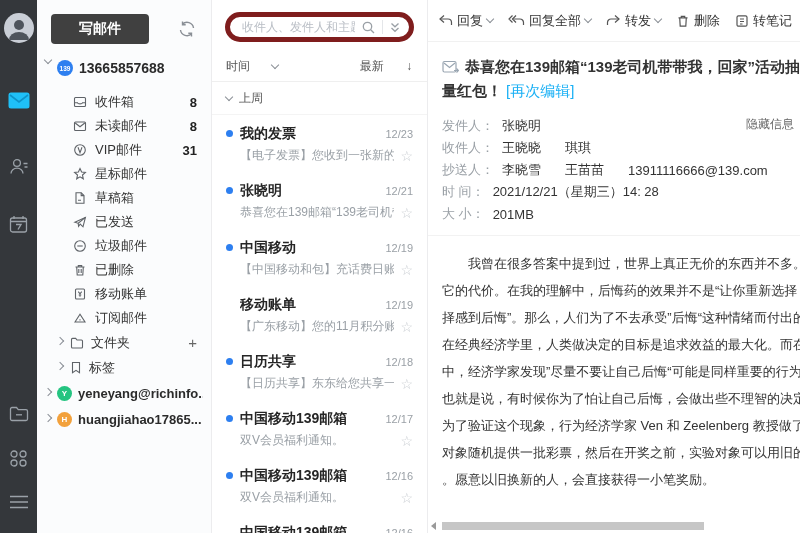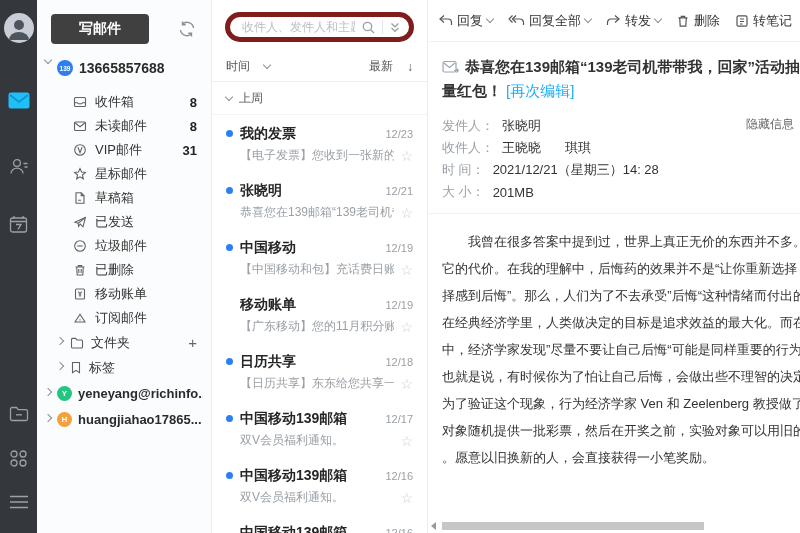--- a/index.html
+++ b/index.html
@@ -40,21 +40,21 @@
   .acct2 .lbl { font-size:13px; font-weight:bold; color:#2b2b2b; white-space:nowrap; overflow:hidden; }
 
   
   .list { width:216px; border-right:1px solid #ececee; flex:none; display:flex; flex-direction:column; overflow:hidden; background:#fff; }
   .search-wrap { padding:12px 13px 10px; }
   .search-box { display:flex; align-items:center; height:30px; border:5px solid #7f1d1d; border-radius:16px; padding:0 8px 0 12px; gap:6px; background:#fff; }
   .search-box input { border:none; outline:none; flex:1; min-width:0; font-size:12px; color:#333; font-family:inherit; background:transparent; }
   .search-box input::placeholder { color:#b9bec5; }
   .s-div { width:1px; height:14px; background:#e4e6e9; }
   .sort-row { display:flex; align-items:center; justify-content:space-between; height:30px; padding:0 14px; border-bottom:1px solid #efefef; font-size:12px; color:#555; }
-  .sort-left,.sort-right { display:flex; align-items:center; gap:14px; cursor:pointer; }
+  .sort-left,.sort-right { display:flex; align-items:center; gap:22px; cursor:pointer;font-family:Liberation Mono, monospace; }
   .group-row { display:flex; align-items:center; gap:7px; height:33px; padding:0 14px; font-size:12px; color:#555; cursor:pointer; border-bottom:1px solid #f4f4f4;text-align:center; }
   .mail-items { flex:1; overflow:hidden; }
   .mail-item { padding:9px 14px 8px; cursor:pointer; }
   .mi-top { display:flex; align-items:center; gap:7px; height:19px; }
   .dot { width:7px; height:7px; border-radius:50%; background:#2d7ff0; flex:none; }
   .mail-item.read .dot { visibility:hidden; }
   .mi-sender { font-size:14px; font-weight:bold; color:#262626; flex:1; white-space:nowrap; overflow:hidden; }
   .mi-date { font-size:11px; color:#9aa0a6; flex:none; }
   .mi-bottom { display:flex; align-items:center; margin-top:4px; padding-left:14px; }
   .mi-preview { font-size:12px; color:#9aa0a6; flex:1; white-space:nowrap; overflow:hidden; }
@@ -467,20 +467,26 @@
       <div class="info-row">
         <span class="i-label">发件人：</span>
         <span class="i-val">张晓明</span>
       </div>
       <div class="info-row">
         <span class="i-label">收件人：</span>
         <span class="i-val">王晓晓</span>
         <span class="i-val">琪琪</span>
       </div>
       <div class="info-row">
+        <span class="i-label">抄送人：</span>
+        <span class="i-val">李晓雪</span>
+        <span class="i-val">王苗苗</span>
+        <span class="i-val">13911116666@139.com</span>
+      </div>
+      <div class="info-row">
         <span class="i-label">时  间：</span>
         <span class="i-val">2021/12/21（星期三）14: 28</span>
       </div>
       <div class="info-row">
         <span class="i-label">大  小：</span>
         <span class="i-val">201MB</span>
       </div>
     </div>
 
     <div class="bodytext">

